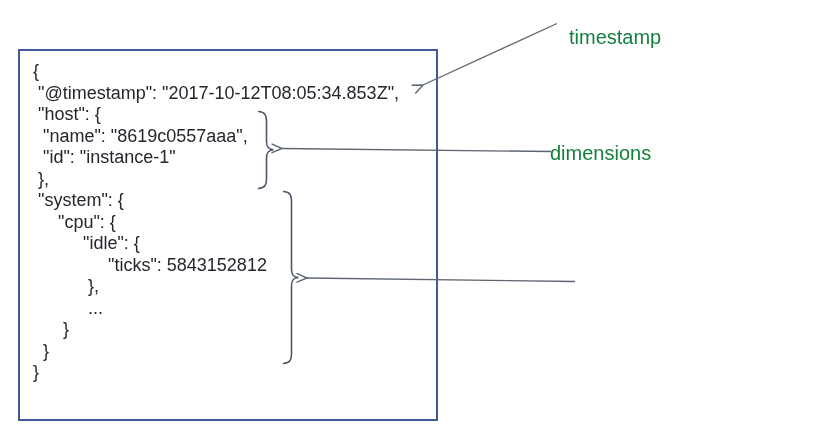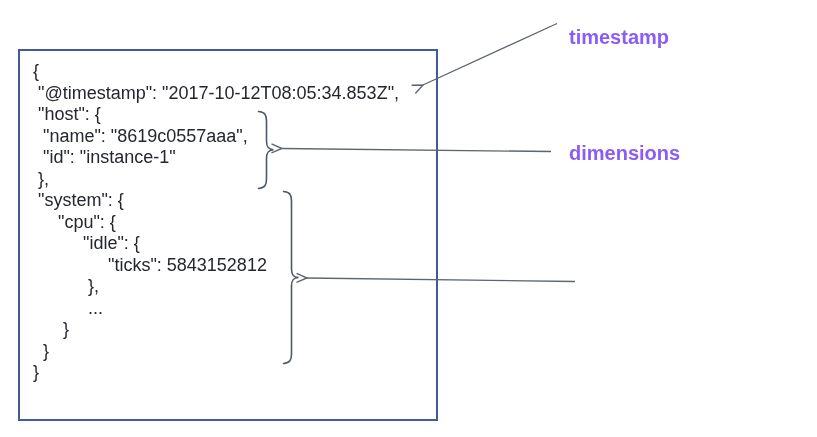--- a/index.html
+++ b/index.html
@@ -41,26 +41,25 @@
     position: absolute;
     left: 0;
     top: 0;
     pointer-events: none;
   }
   .label {
     position: absolute;
     font-family: "Liberation Sans", sans-serif;
     font-size: 20px;
     line-height: 24px;
-    color: #8b5cf6;
+    color: #15803d;
     white-space: nowrap;
-    font-weight: bold;
   }
   .label-timestamp { left: 569px; top: 25px; }
-  .label-dimensions { left: 569px; top: 141px; }
+  .label-dimensions { left: 550px; top: 141px; }
   .label-metric { left: 586px; top: 269px; }
 </style>
 </head>
 <body>
 
 <div class="canvas">
 
   <div class="json-box">
     <pre class="code">{
  "@timestamp": "2017-10-12T08:05:34.853Z",

